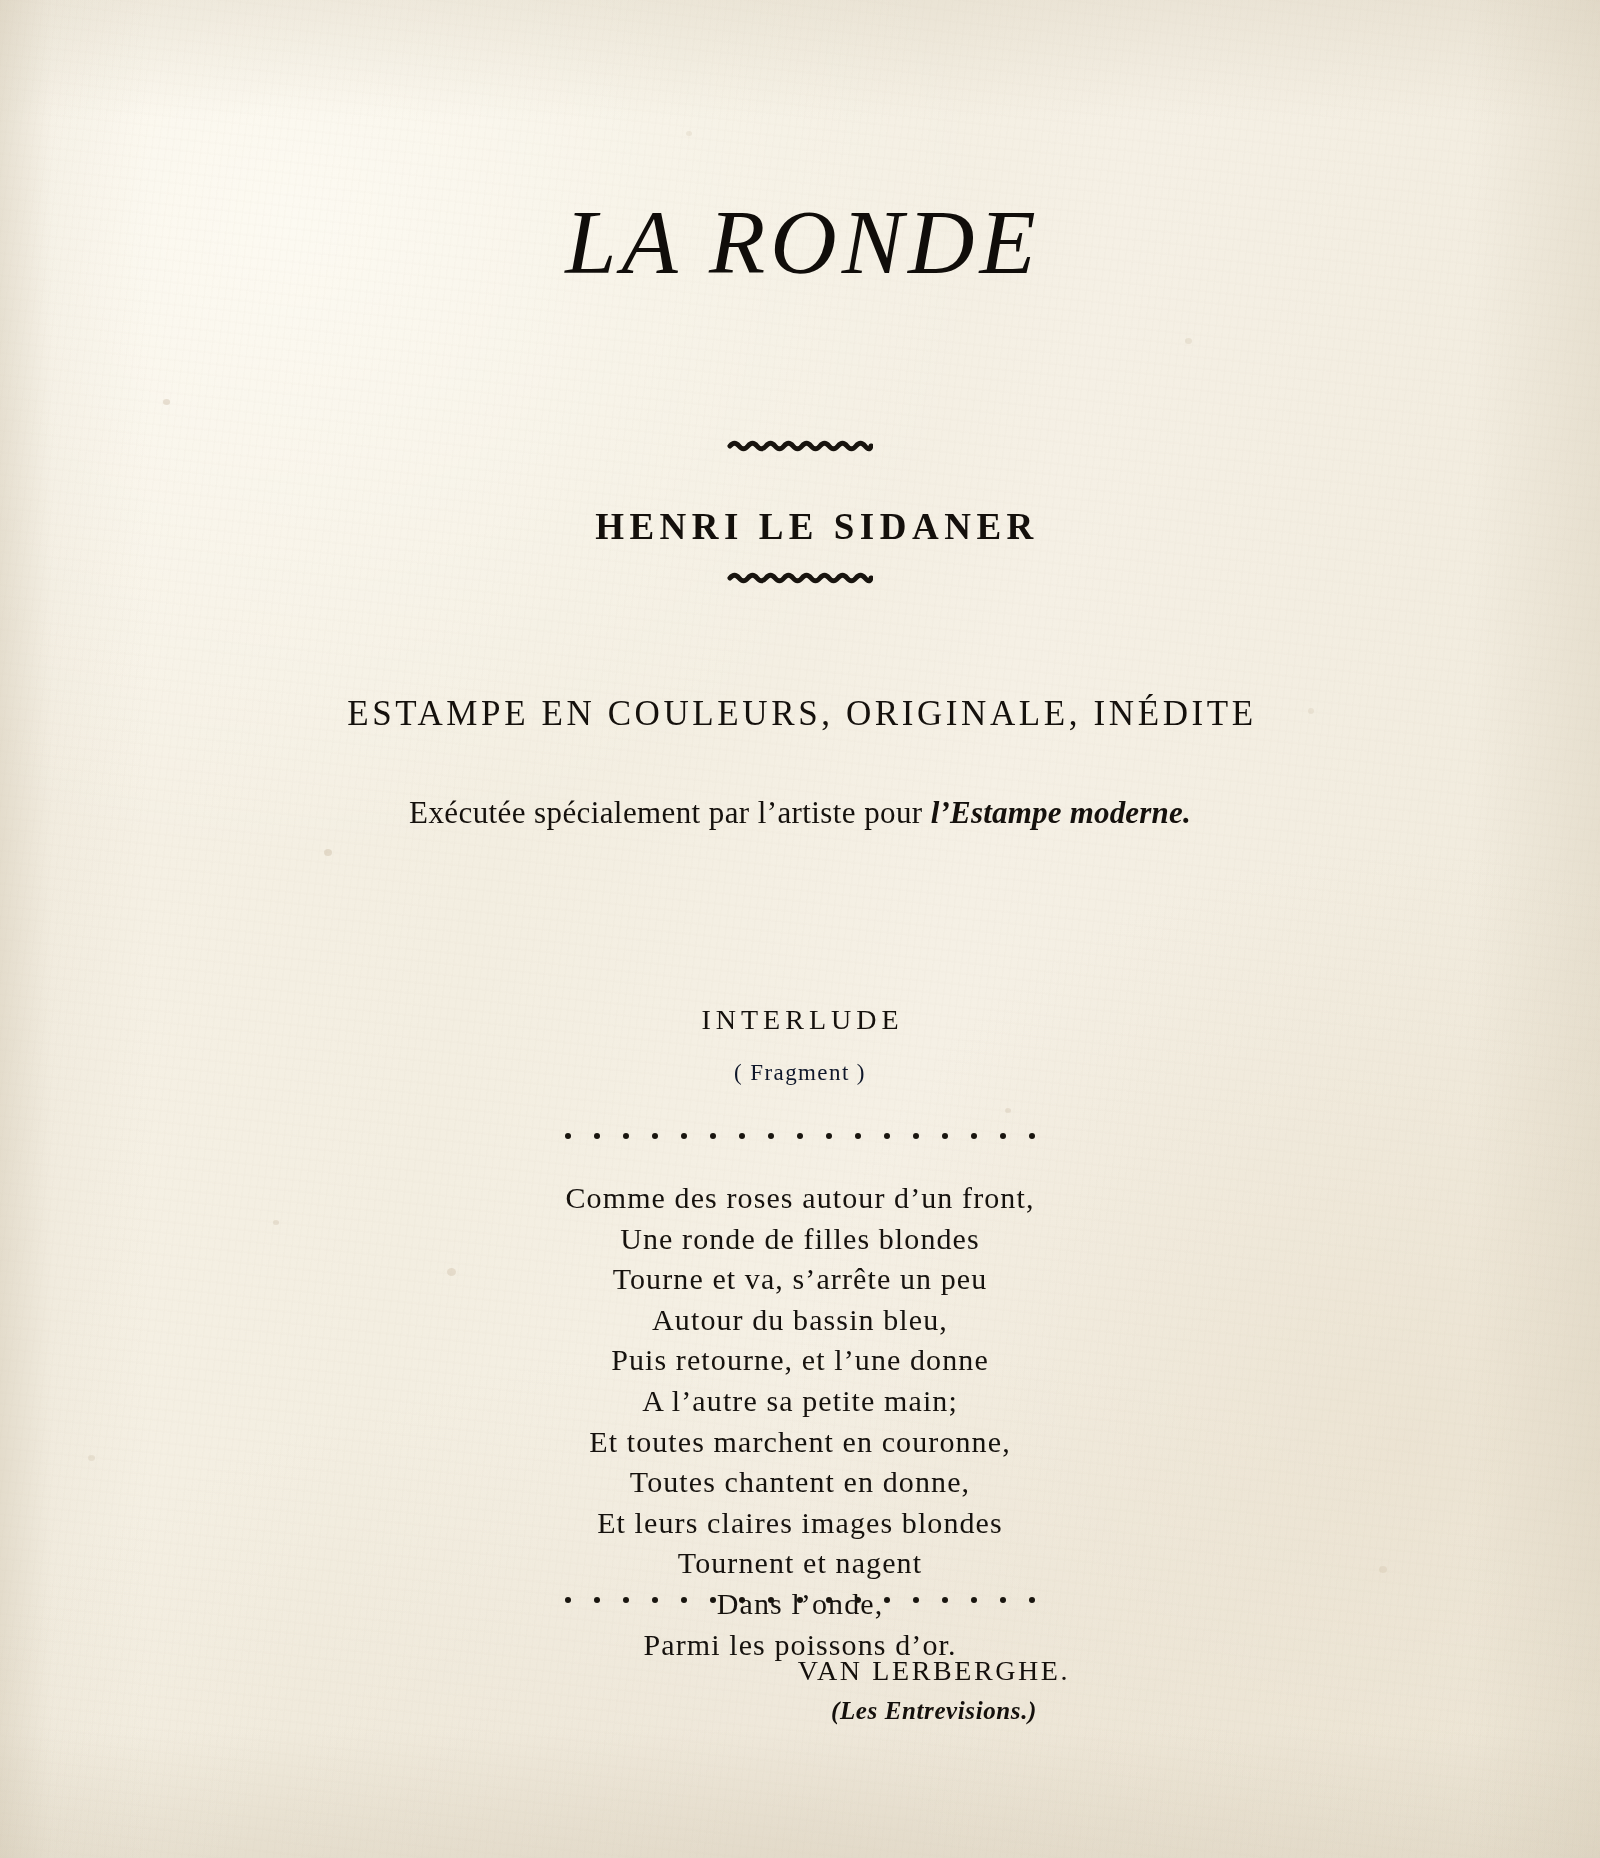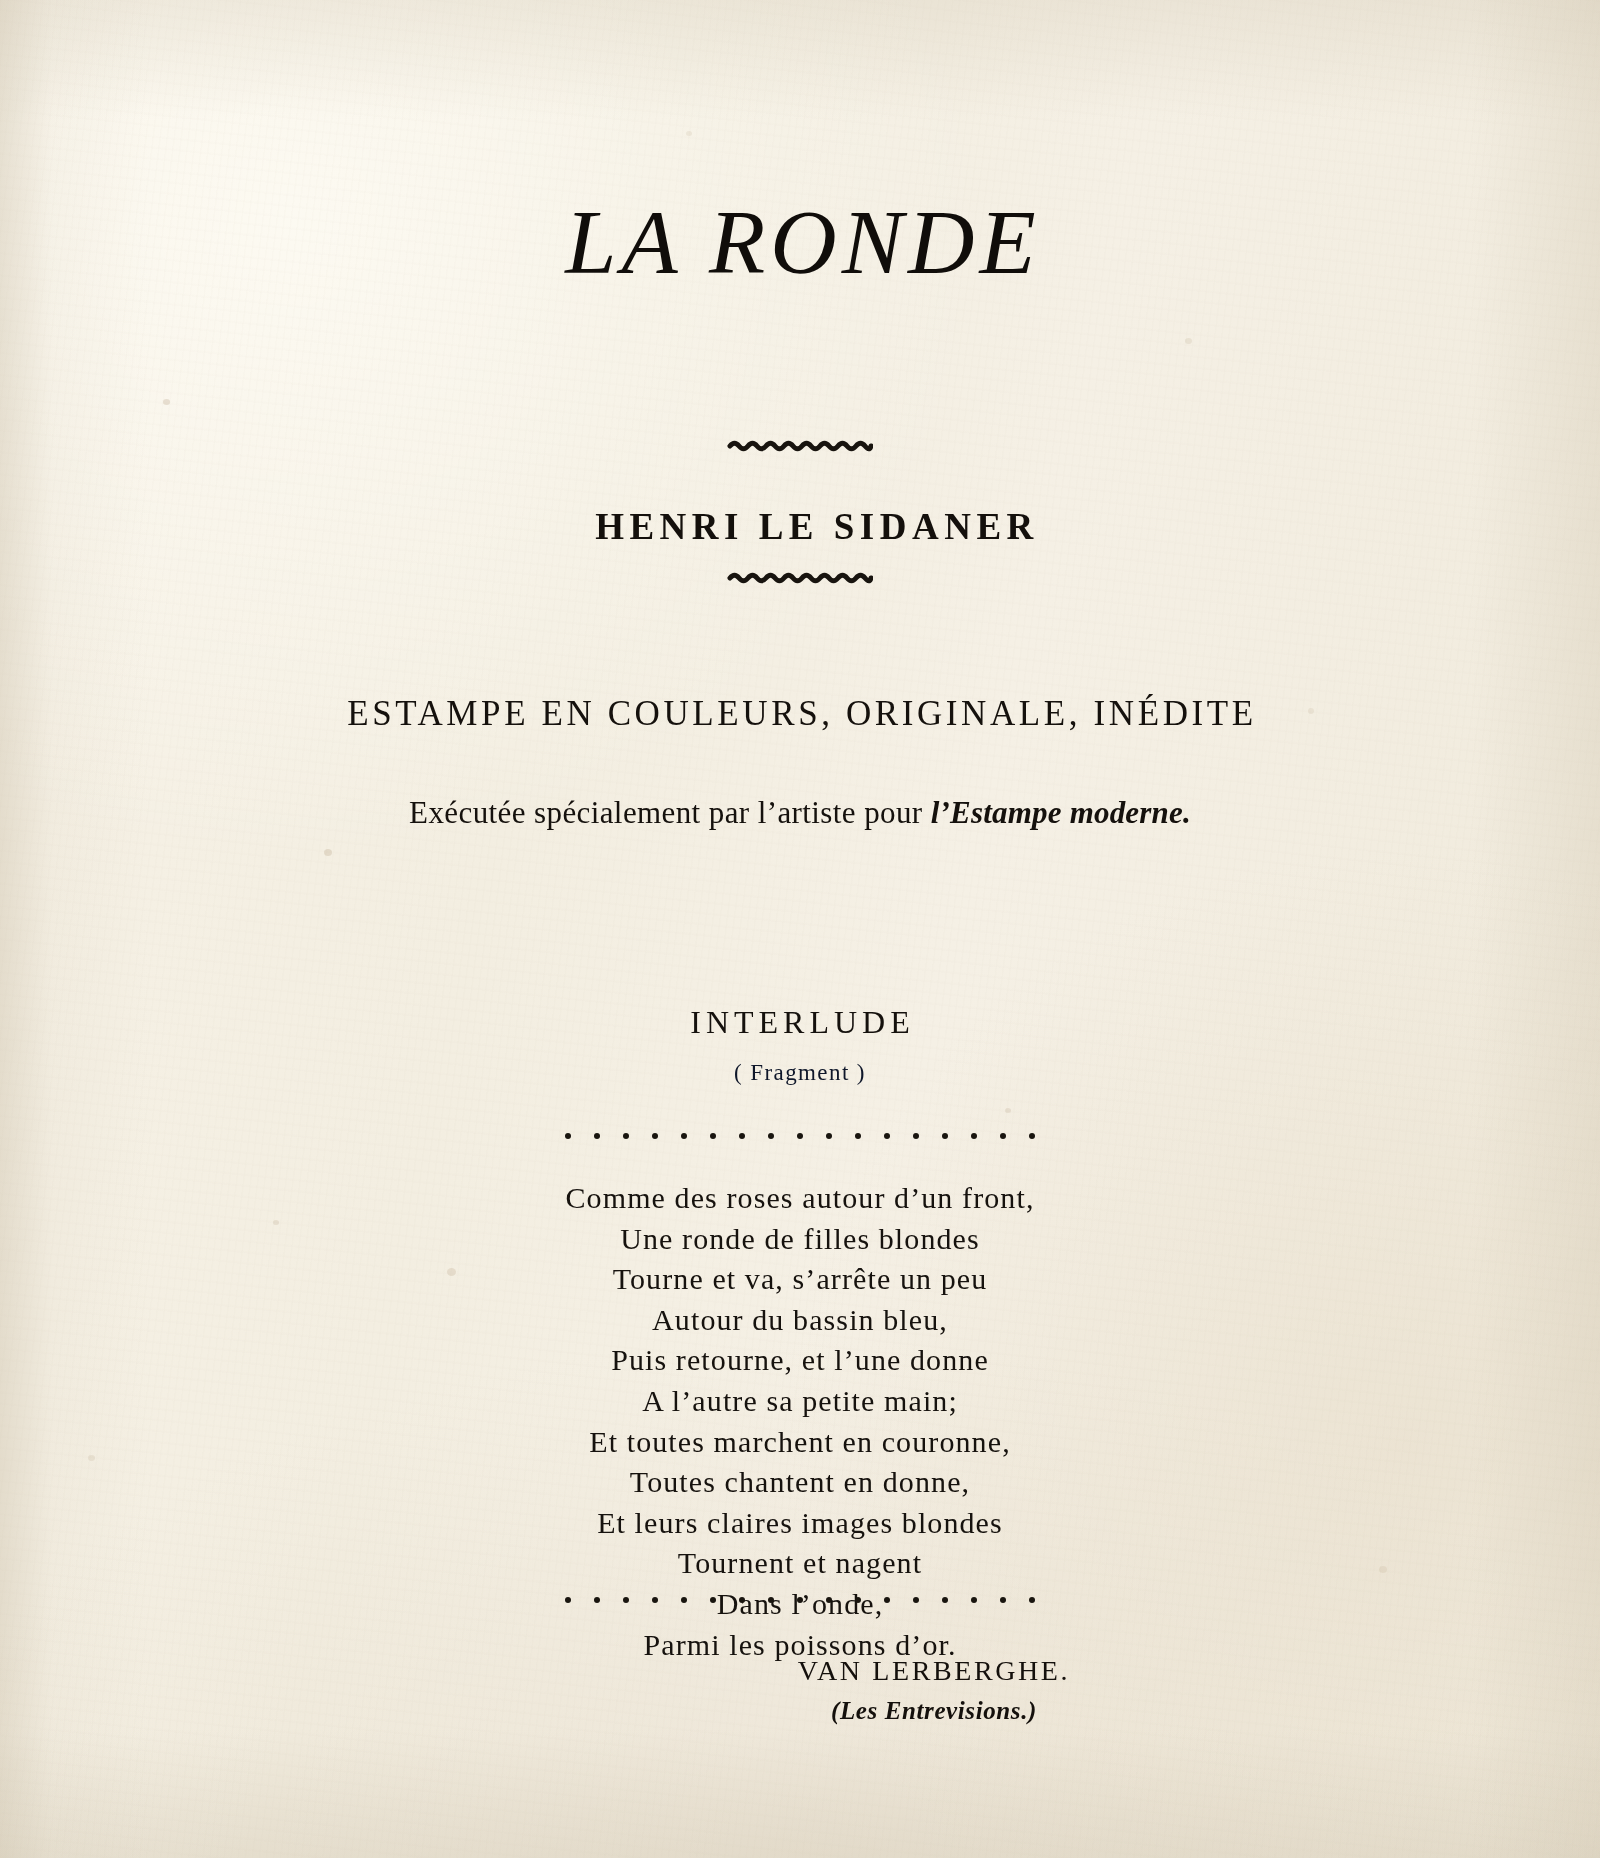--- a/index.html
+++ b/index.html
@@ -124,21 +124,21 @@
     font-style: italic;
     font-weight: bold;
     letter-spacing: 0.2px;
   }
 
   .section-head {
     position: absolute;
     top: 1004px;
     left: 0;
     right: 0;
-    font-size: 32px;
+    font-size: 28px;
     letter-spacing: 5px;
     color: #15110d;
     text-indent: 5px;
   }
 
   .fragment {
     position: absolute;
     top: 1060px;
     left: 0;
     right: 0;

